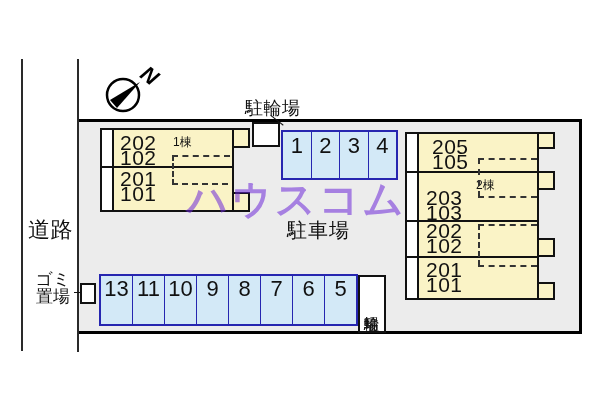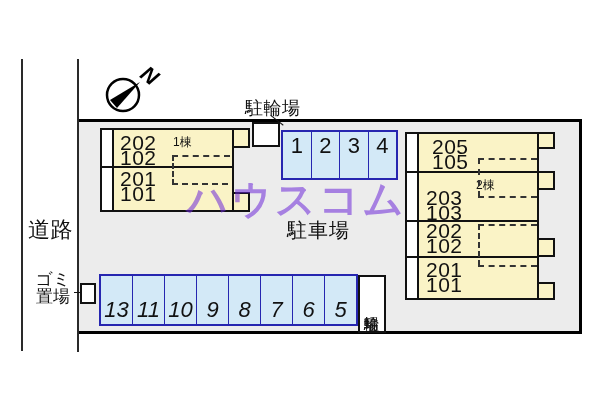--- a/index.html
+++ b/index.html
@@ -32,21 +32,21 @@
   .jp-label{font-size:18px;white-space:nowrap;letter-spacing:.5px;}
   .prow{
     display:flex;background:var(--parking_fill,#d3e9f7);
     border:2px solid var(--parking_border,#2626b0);
   }
   .pcell{
     flex:1;display:flex;justify-content:center;font-size:22px;
   }
   .pcell + .pcell{border-left:1.5px solid var(--parking_border,#2626b0);}
   .pcell.num-top{align-items:flex-start;padding-top:1px;}
-  .pcell.num-bottom{align-items:flex-end;padding-bottom:1px;font-style:italic;}
+  .pcell.num-bottom{padding-bottom:1px;}
   .vtext{
     writing-mode:vertical-rl;text-orientation:upright;
     font-size:15px;line-height:1;display:flex;align-items:center;justify-content:center;
   }
   .leader{border-top:1.5px solid #111;height:0;transform-origin:left top;}
   .watermark{
     font-size:40px;letter-spacing:3px;color:#6d28d9;opacity:.55;
     white-space:nowrap;pointer-events:none;z-index:30;font-weight:bold;
   }
   .z10{z-index:10;} .z20{z-index:20;}

